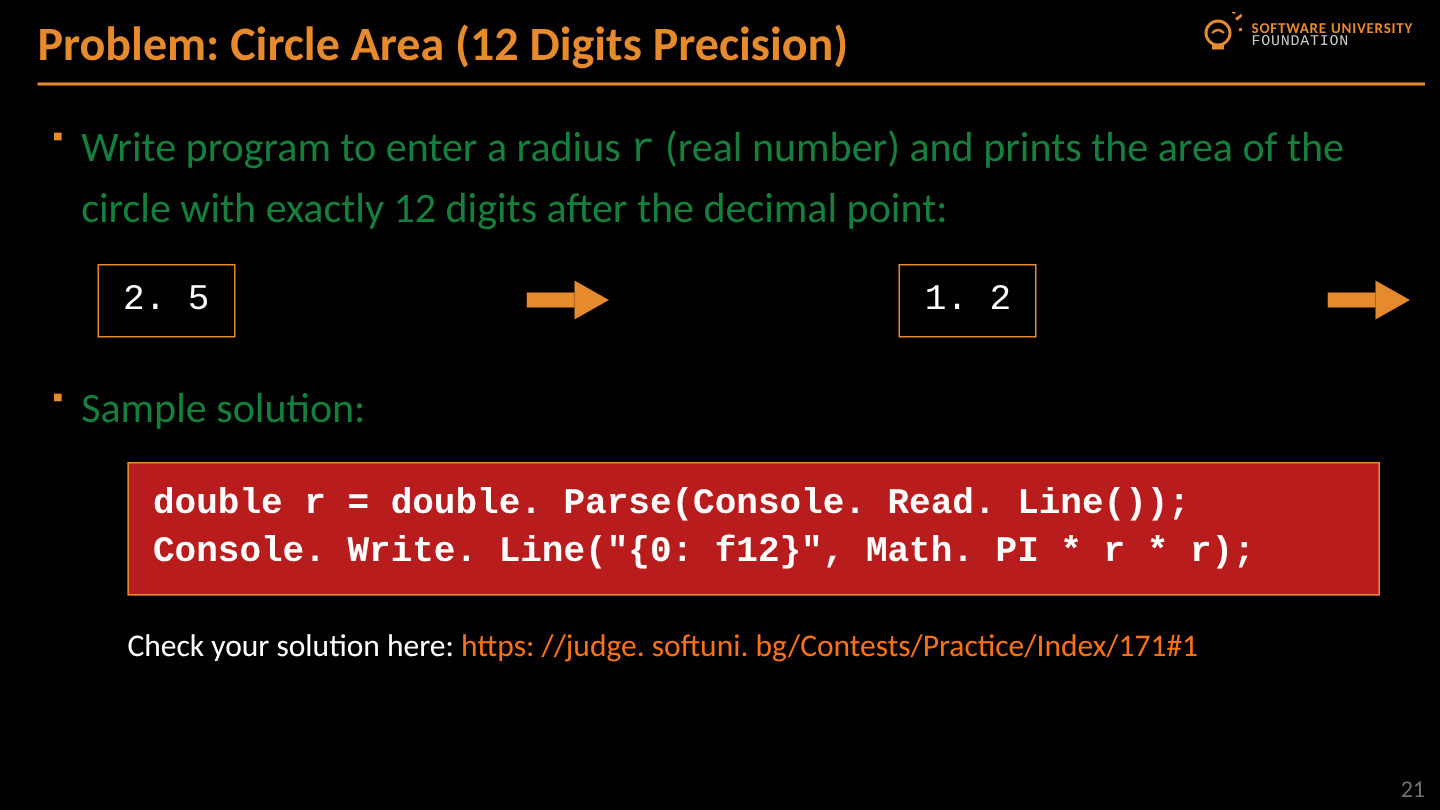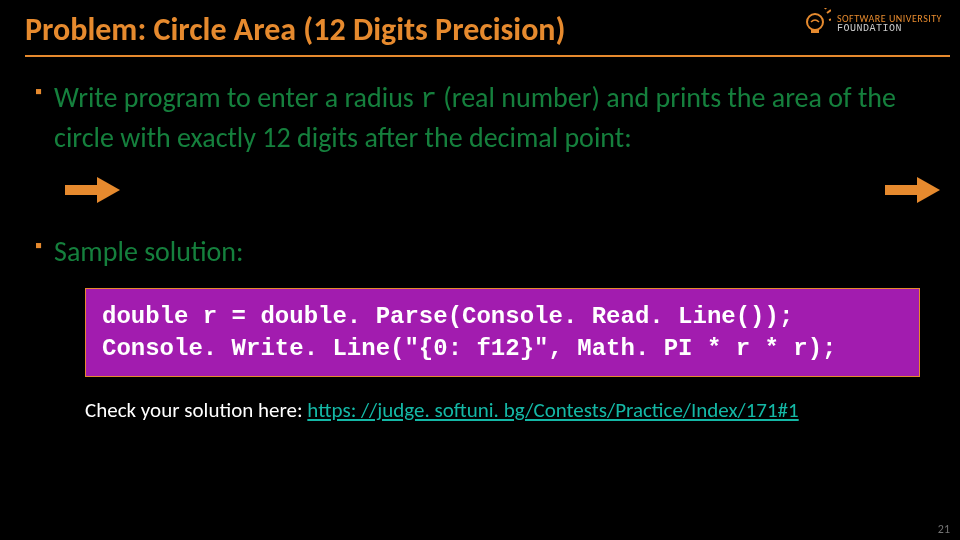--- a/index.html
+++ b/index.html
@@ -35,21 +35,21 @@
   }
   .logo-icon {
     width: 32px;
     height: 32px;
   }
   .logo-text {
     display: flex;
     flex-direction: column;
     line-height: 1;
   }
-  .logo-top { color: #e68a2e; font-size: 10px; font-weight: 400; letter-spacing: 0.5px; }
+  .logo-top { color: #e68a2e; font-size: 10px; font-weight: 700; letter-spacing: 0.5px; }
   .logo-bottom { color: #ccc; font-size: 10px; letter-spacing: 0.5px; font-family: Liberation Mono, monospace; }
   .content { padding: 22px 10px 0 10px; }
   .bullet {
     display: flex;
     align-items: flex-start;
     margin-bottom: 18px;
   }
   .bullet .sq {
     color: #e68a2e;
     font-size: 20px;
@@ -76,42 +76,41 @@
     font-family: Consolas, "Courier New", monospace;
     font-size: 24px;
     white-space: nowrap;
   }
   .arrow {
     width: 55px;
     height: 30px;
   }
   .codebox {
     border: 1px solid #e68a2e;
-    background: #a21caf;
+    background: #b91c1c;
     padding: 12px 16px;
     font-family: Consolas, "Courier New", monospace;
     font-size: 24px;
     font-weight: 700;
     margin: 0 20px 0 50px;
     line-height: 1.3;
     white-space: pre;
   }
   .checklink {
     margin: 20px 0 0 50px;
     font-size: 21px;
   }
   .checklink .link {
-    text-decoration: underline;
-    color: #14b8a6;
+    color: #f97316;
   }
   .pagenum {
     position: absolute;
     bottom: 4px;
     right: 10px;
-    font-size: 12px;
+    font-size: 16px;
     color: #737373;
   }
 </style>
 </head>
 <body>
 
 <div class="slide">
 
   <h1 class="title">Problem: Circle Area (12 Digits Precision)</h1>
 
@@ -135,26 +134,28 @@
   <div class="content">
 
     <div class="bullet">
       <span class="sq">▪</span>
       <span class="txt">
         <span>Write program to enter a radius </span><span class="mono">r</span><span> (real number) and prints the area of the circle with exactly 12 digits after the decimal point:</span>
       </span>
     </div>
 
     <div class="examples">
+      <div class="box">2. 5</div>
       <span class="arrow">
         <svg viewBox="0 0 55 30">
             <rect x="0" y="10" width="32" height="10" fill="#e68a2e"></rect>
             <polygon points="32,2 55,15 32,28" fill="#e68a2e"></polygon>
           </svg>
       </span>
+      <div class="box">1. 2</div>
       <span class="arrow">
         <svg viewBox="0 0 55 30">
             <rect x="0" y="10" width="32" height="10" fill="#e68a2e"></rect>
             <polygon points="32,2 55,15 32,28" fill="#e68a2e"></polygon>
           </svg>
       </span>
     </div>
 
     <div class="bullet">
       <span class="sq">▪</span>

